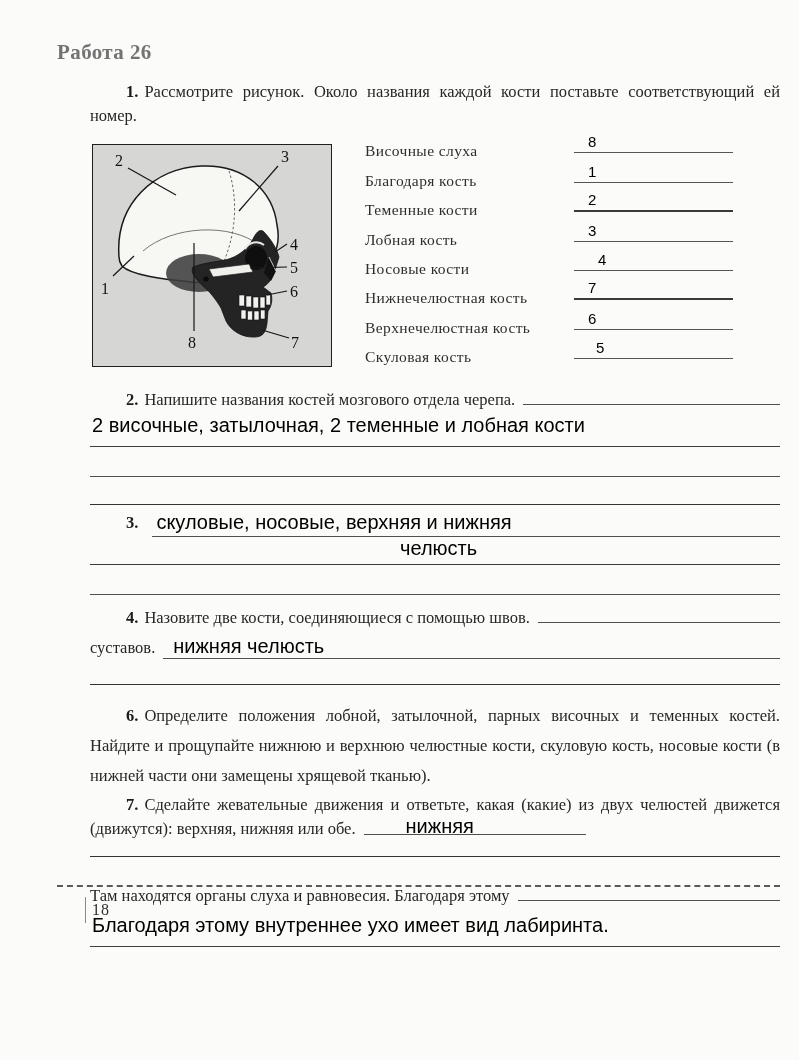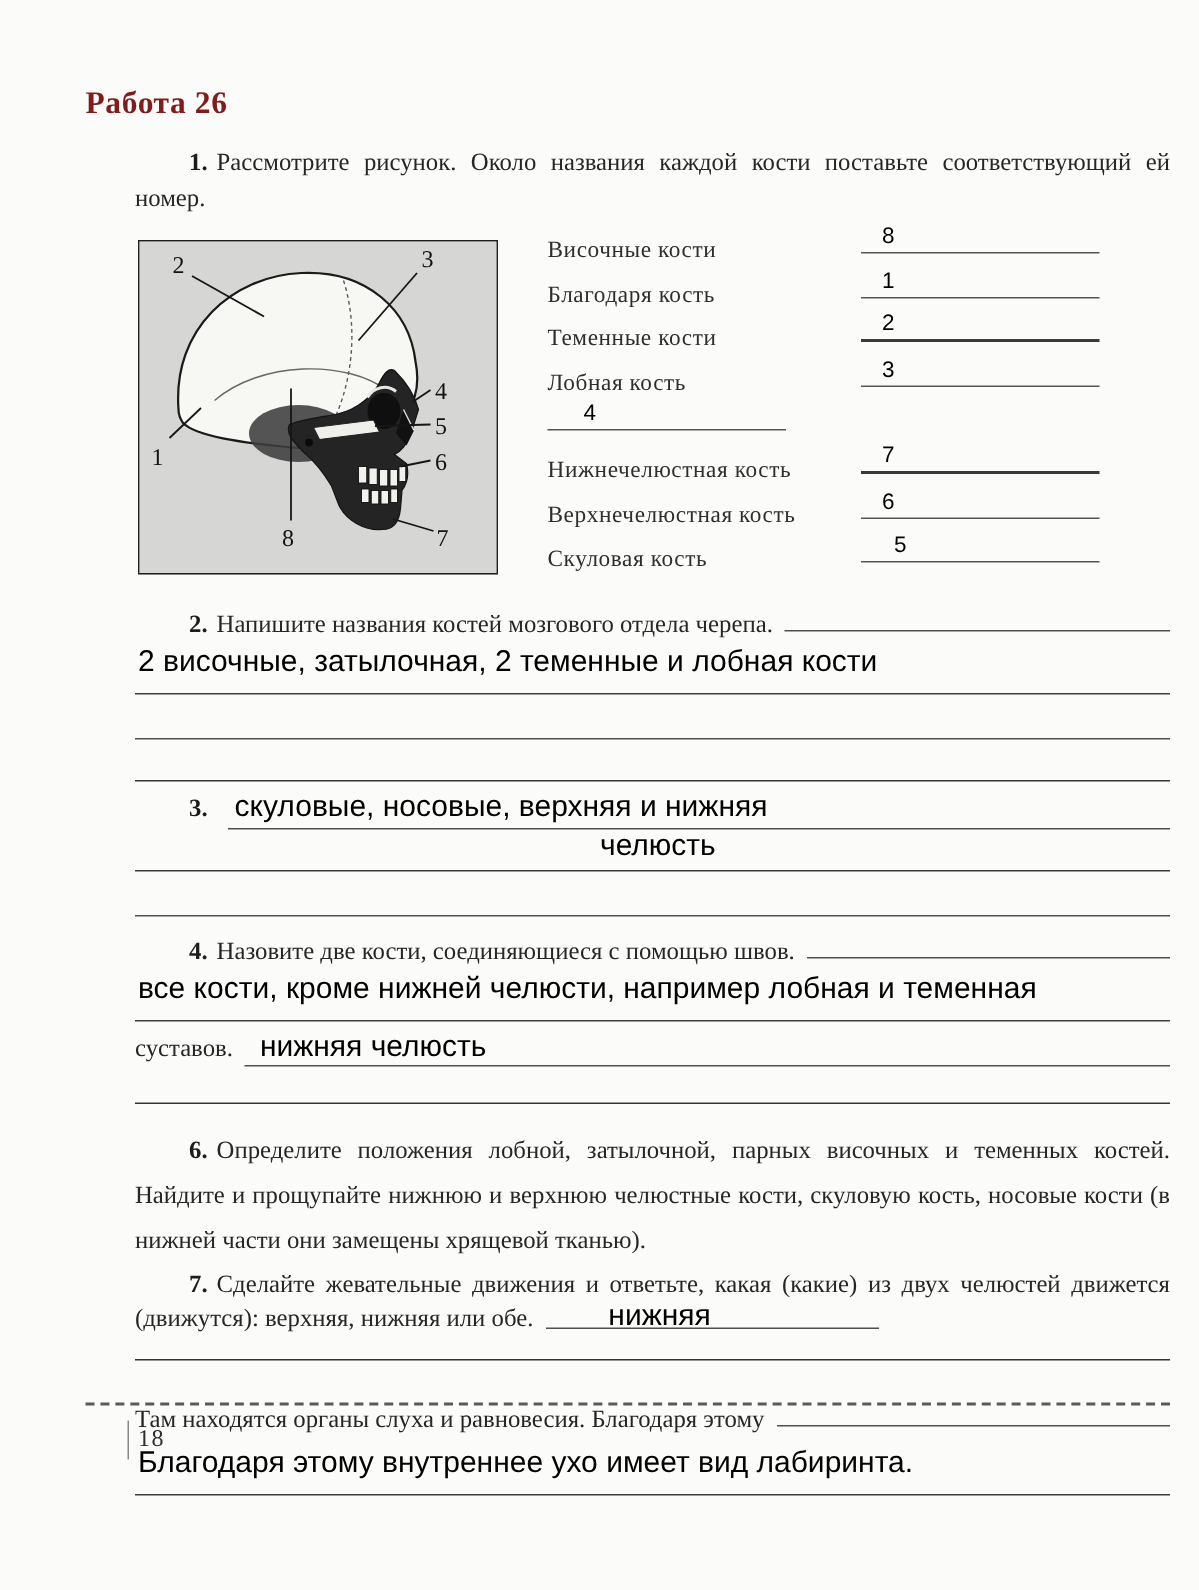--- a/index.html
+++ b/index.html
@@ -2,21 +2,21 @@
 <html><head>
 <meta charset="utf-8">
 <style>
   html,body{margin:0;padding:0;}
   body{
     width:799px;height:1060px;position:relative;overflow:hidden;
     background:#fbfbf9;color:#2b2b2b;
     font-family:"Liberation Serif", serif;
   }
   .page{padding:0 19px 0 57px;position:relative;}
-  .title{margin-top:56px;font-size:21px;font-weight:bold;color:#7f1d1d;letter-spacing:.4px;}
+  .title{margin-top:40px;font-size:21px;font-weight:bold;color:#737373;letter-spacing:.4px;}
   .body-col{margin-left:33px;}
   .para{font-size:16.5px;line-height:24px;text-align:justify;margin:0;color:#262626;}
   .ti{text-indent:36px;}
   .jlast{text-align-last:justify;}
   .tnum{font-weight:bold;margin-right:6px;color:#1c1c1c;}
   .flexline{display:flex;align-items:baseline;font-size:16.5px;line-height:24px;color:#262626;margin:0;}
   .fill{flex:1;border-bottom:1.2px solid #4f4f4f;height:19px;margin-left:8px;}
   .ansfill{display:flex;align-items:flex-end;}
   .ans{font-family:"Liberation Sans", sans-serif;font-size:20px;color:#000;}
   .ansline{border-bottom:1.4px solid #3f3f3f;padding:2px 0 9px 2px;}
@@ -121,36 +121,37 @@
         <text x="197" y="105">4</text>
         <text x="197" y="128">5</text>
         <text x="197" y="152">6</text>
         <text x="198" y="203">7</text>
         <text x="95" y="203">8</text>
       </svg>
     </div>
 
     <div class="bones">
       <div class="bone-row">
-          <span class="bone-label">Височные кости</span>
+          <span class="bone-label">Височные слуха</span>
           <span class="bone-cell"><span class="ans">8</span></span>
         </div>
       <div class="bone-row">
           <span class="bone-label">Благодаря кость</span>
           <span class="bone-cell"><span class="ans">1</span></span>
         </div>
       <div class="bone-row">
           <span class="bone-label">Теменные кости</span>
           <span class="bone-cell thick"><span class="ans">2</span></span>
         </div>
       <div class="bone-row">
           <span class="bone-label">Лобная кость</span>
           <span class="bone-cell"><span class="ans">3</span></span>
         </div>
       <div class="bone-row">
+          <span class="bone-label">Носовые кости</span>
           <span class="bone-cell"><span class="ans" style="padding-left:10px">4</span></span>
         </div>
       <div class="bone-row">
           <span class="bone-label">Нижнечелюстная кость</span>
           <span class="bone-cell thick"><span class="ans">7</span></span>
         </div>
       <div class="bone-row">
           <span class="bone-label">Верхнечелюстная кость</span>
           <span class="bone-cell"><span class="ans">6</span></span>
         </div>
@@ -186,21 +187,20 @@
         </div>
       <div class="rule h29"></div>
     </div>
 
     <div class="sec4">
       <p class="flexline" style="padding-left:36px;">
           <b class="tnum">4.</b>
           <span>Назовите две кости, соединяющиеся с помощью швов.</span>
           <span class="fill"></span>
         </p>
-      <div class="ansline"><span class="ans">все кости, кроме нижней челюсти, например лобная и теменная</span></div>
     </div>
 
     <div class="sec5">
       <div class="flexline" style="margin-top:6px;">
           <span>суставов.</span>
           <span class="fill ansfill">
             <span class="ans" style="padding-left:10px;">нижняя челюсть</span>
           </span>
         </div>
       <div class="rule h24 dark"></div>

